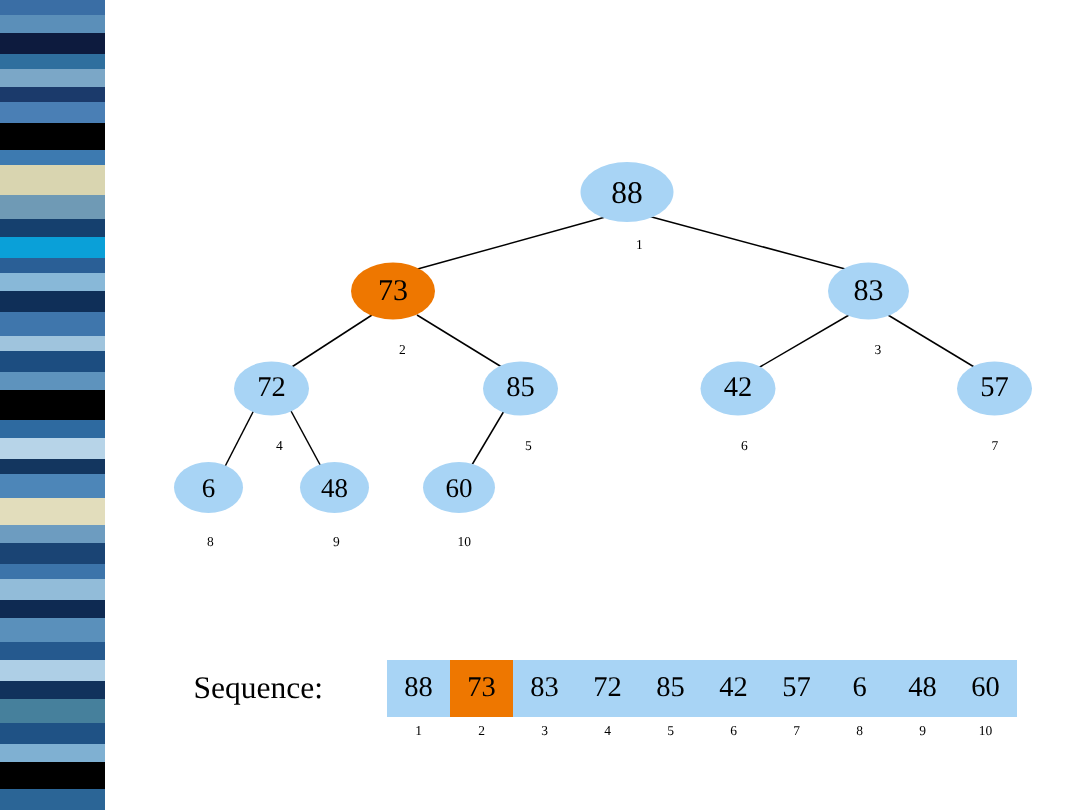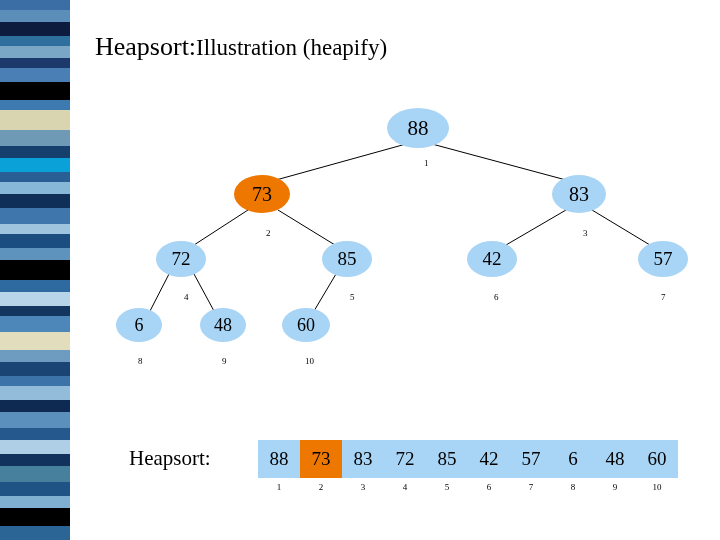--- a/index.html
+++ b/index.html
@@ -150,23 +150,20 @@
       <div class="strip-band" style="top: 428px; height: 12px; background: rgb(37, 89, 142);"></div>
       <div class="strip-band" style="top: 440px; height: 14px; background: rgb(174, 207, 230);"></div>
       <div class="strip-band" style="top: 454px; height: 12px; background: rgb(17, 50, 92);"></div>
       <div class="strip-band" style="top: 466px; height: 16px; background: rgb(70, 128, 156);"></div>
       <div class="strip-band" style="top: 482px; height: 14px; background: rgb(31, 82, 133);"></div>
       <div class="strip-band" style="top: 496px; height: 12px; background: rgb(127, 176, 210);"></div>
       <div class="strip-band" style="top: 508px; height: 18px; background: rgb(0, 0, 0);"></div>
       <div class="strip-band" style="top: 526px; height: 14px; background: rgb(43, 101, 150);"></div>
     </div>
 
-  <div id="title">
-    <span class="t-main">Heapsort:</span><span class="t-sub">Illustration (heapify)</span>
-  </div>
 
   <div id="tree">
     <svg class="edges" viewBox="0 0 720 400">
         <line x1="406" y1="144" x2="276" y2="180" stroke="#000000" stroke-width="1"></line>
         <line x1="432" y1="144" x2="566" y2="180" stroke="#000000" stroke-width="1"></line>
         <line x1="248" y1="210" x2="194" y2="245" stroke="#000000" stroke-width="1"></line>
         <line x1="278" y1="210" x2="335" y2="245" stroke="#000000" stroke-width="1"></line>
         <line x1="566" y1="210" x2="506" y2="245" stroke="#000000" stroke-width="1"></line>
         <line x1="592" y1="210" x2="650" y2="245" stroke="#000000" stroke-width="1"></line>
         <line x1="169" y1="274" x2="150" y2="311" stroke="#000000" stroke-width="1"></line>
@@ -188,21 +185,21 @@
       <div class="node node-blue" style="left: 638px; top: 241px; width: 50px; height: 36px; font-size: 19px;">57</div>
       <div class="idx" style="left: 661px; top: 292px;">7</div>
       <div class="node node-blue" style="left: 116px; top: 308px; width: 46px; height: 34px; font-size: 18px;">6</div>
       <div class="idx" style="left: 138px; top: 356px;">8</div>
       <div class="node node-blue" style="left: 200px; top: 308px; width: 46px; height: 34px; font-size: 18px;">48</div>
       <div class="idx" style="left: 222px; top: 356px;">9</div>
       <div class="node node-blue" style="left: 282px; top: 308px; width: 48px; height: 34px; font-size: 18px;">60</div>
       <div class="idx" style="left: 305px; top: 356px;">10</div>
     </div>
 
-  <div id="seq-label">Heapsort:</div>
+  <div id="seq-label">Sequence:</div>
   <div id="seq-row">
       <div class="seq-cell seq-blue">88</div>
       <div class="seq-cell seq-orange">73</div>
       <div class="seq-cell seq-blue">83</div>
       <div class="seq-cell seq-blue">72</div>
       <div class="seq-cell seq-blue">85</div>
       <div class="seq-cell seq-blue">42</div>
       <div class="seq-cell seq-blue">57</div>
       <div class="seq-cell seq-blue">6</div>
       <div class="seq-cell seq-blue">48</div>

